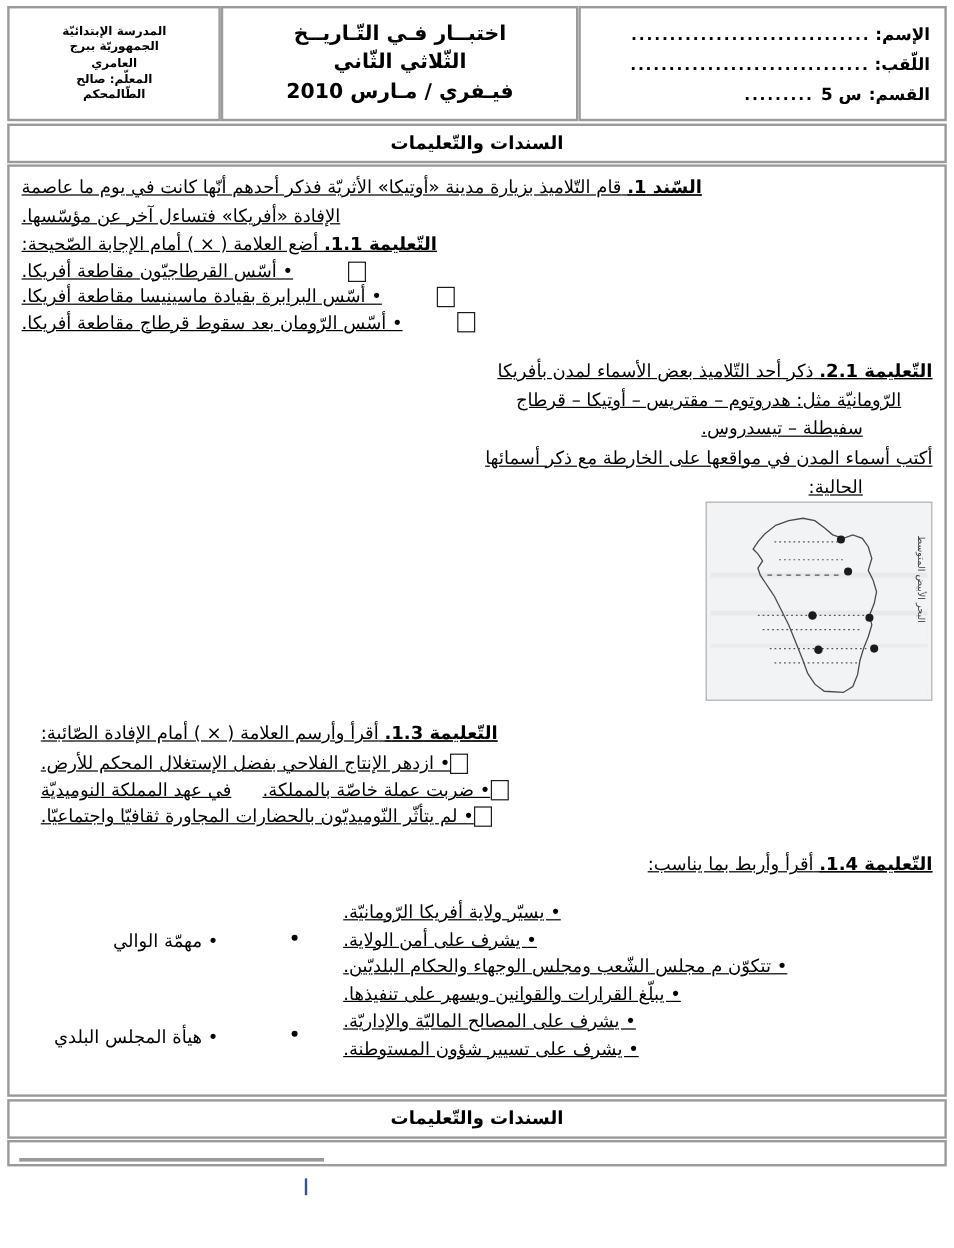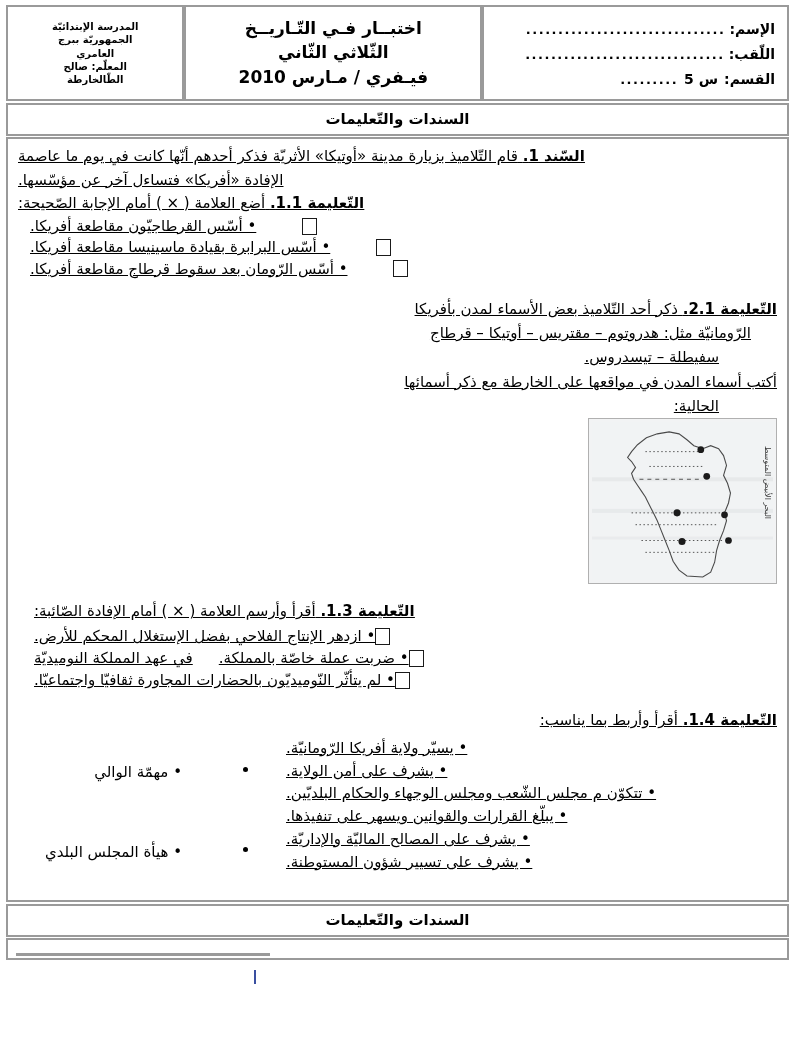--- a/index.html
+++ b/index.html
@@ -126,21 +126,21 @@
   }
   .p-right { margin: 0; text-align: right; }
 
   
   .opt-row {
     display: flex;
     align-items: center;
     justify-content: flex-end;
     gap: 16px;
     line-height: 1.35;
-    margin: 1px 12px;
+    margin: 1px 0;
   }
   .opt-text { white-space: nowrap; }
   .chkbox {
     display: inline-block;
     width: 15px;
     height: 17px;
     border: 1.4px solid #1a1a1a;
     box-sizing: border-box;
     background: #fff;
     flex: 0 0 auto;
@@ -213,21 +213,21 @@
     padding-right: 26px;
     font-size: 15px;
   }
 
   
   .sec14 { margin-top: 18px; }
   .match-wrap {
     display: flex;
     flex-direction: row;
     align-items: stretch;
-    margin-top: 4px;
+    margin-top: 16px;
   }
   .match-left {
     flex: 1 1 auto;
     text-align: left;
     font-size: 15px;
     line-height: 1.52;
     padding-left: 4px;
   }
   .match-left .mi { display: block; white-space: nowrap; text-align: left; }
   .match-mid {
@@ -308,21 +308,21 @@
         <div class="t1">اختبــار فـي التّـاريــخ</div>
         <div class="t2">الثّلاثي الثّاني</div>
         <div class="t3">فيـفري / مـارس 2010</div>
       </td>
 
       <td class="cell hdr-school">
         <div>المدرسة الإبتدائيّة</div>
         <div>الجمهوريّة ببرج</div>
         <div>العامري</div>
         <div>المعلّم: صالح</div>
-        <div>الطّالخارطة</div>
+        <div>الطّالمحكم</div>
       </td>
     </tr>
   </tbody>
     </table>
 
   <table class="tbl band-table">
     <tbody>
         <tr>
           <td class="cell band">السندات والتّعليمات</td>
         </tr>

